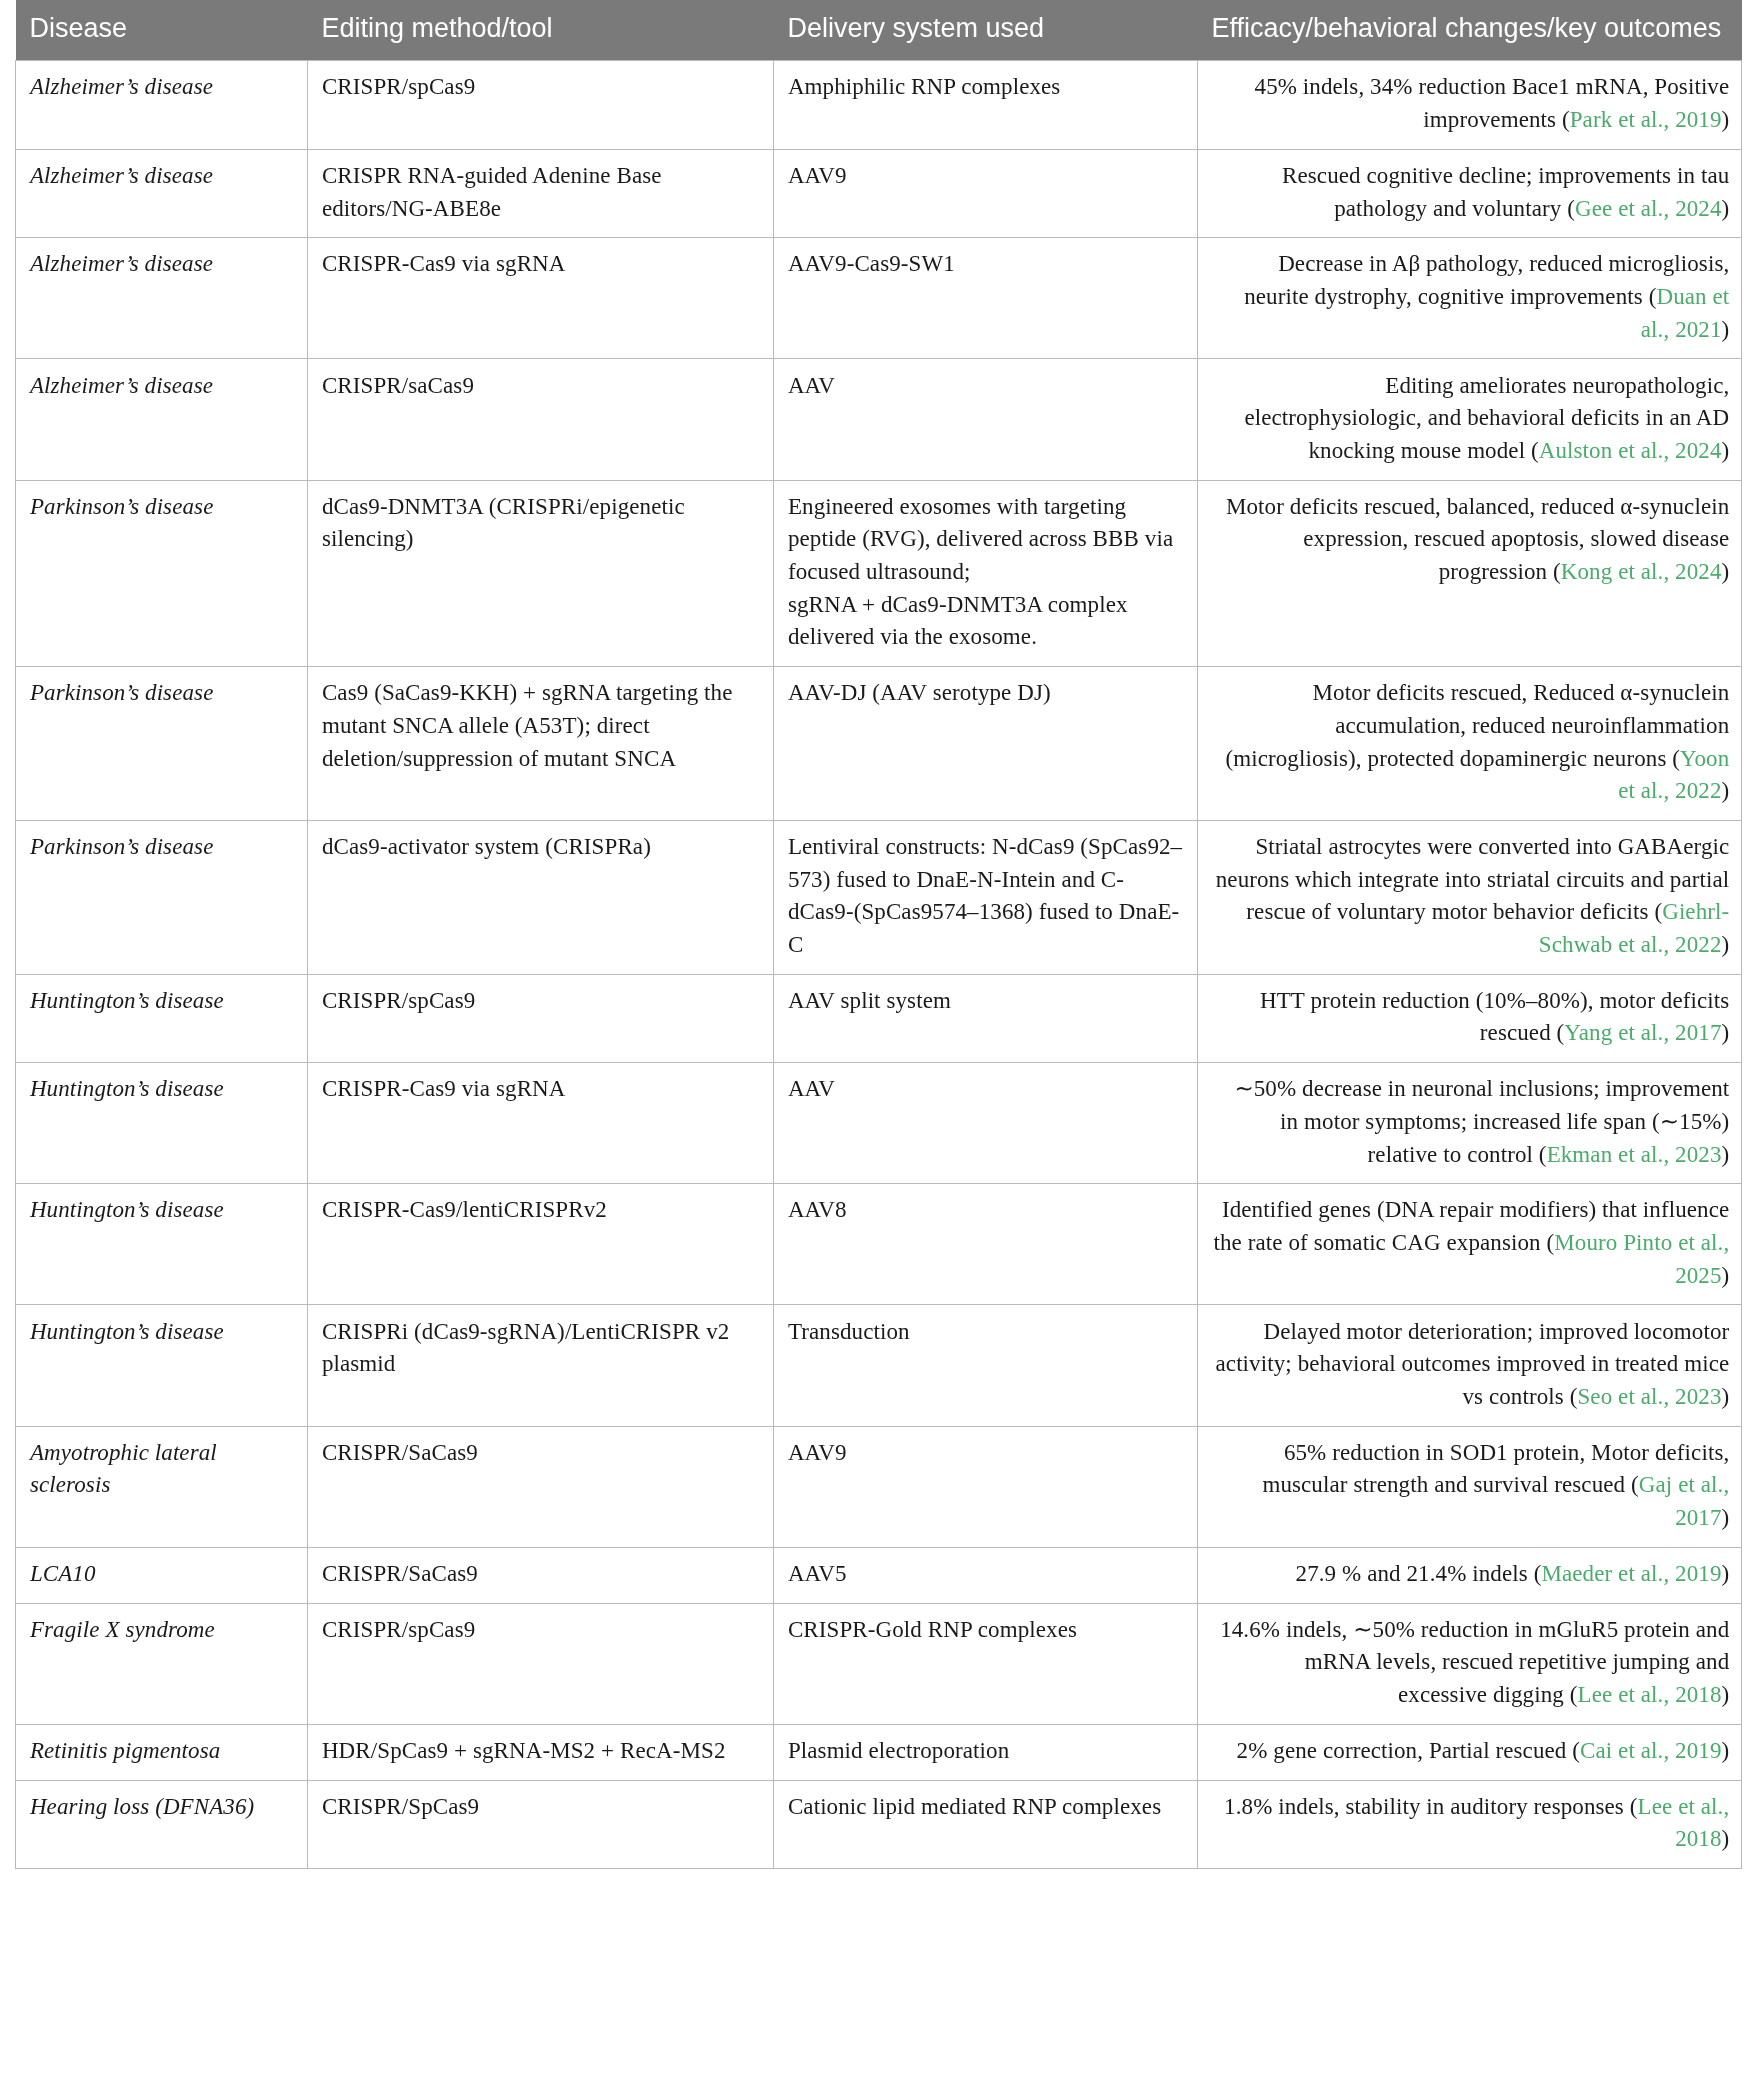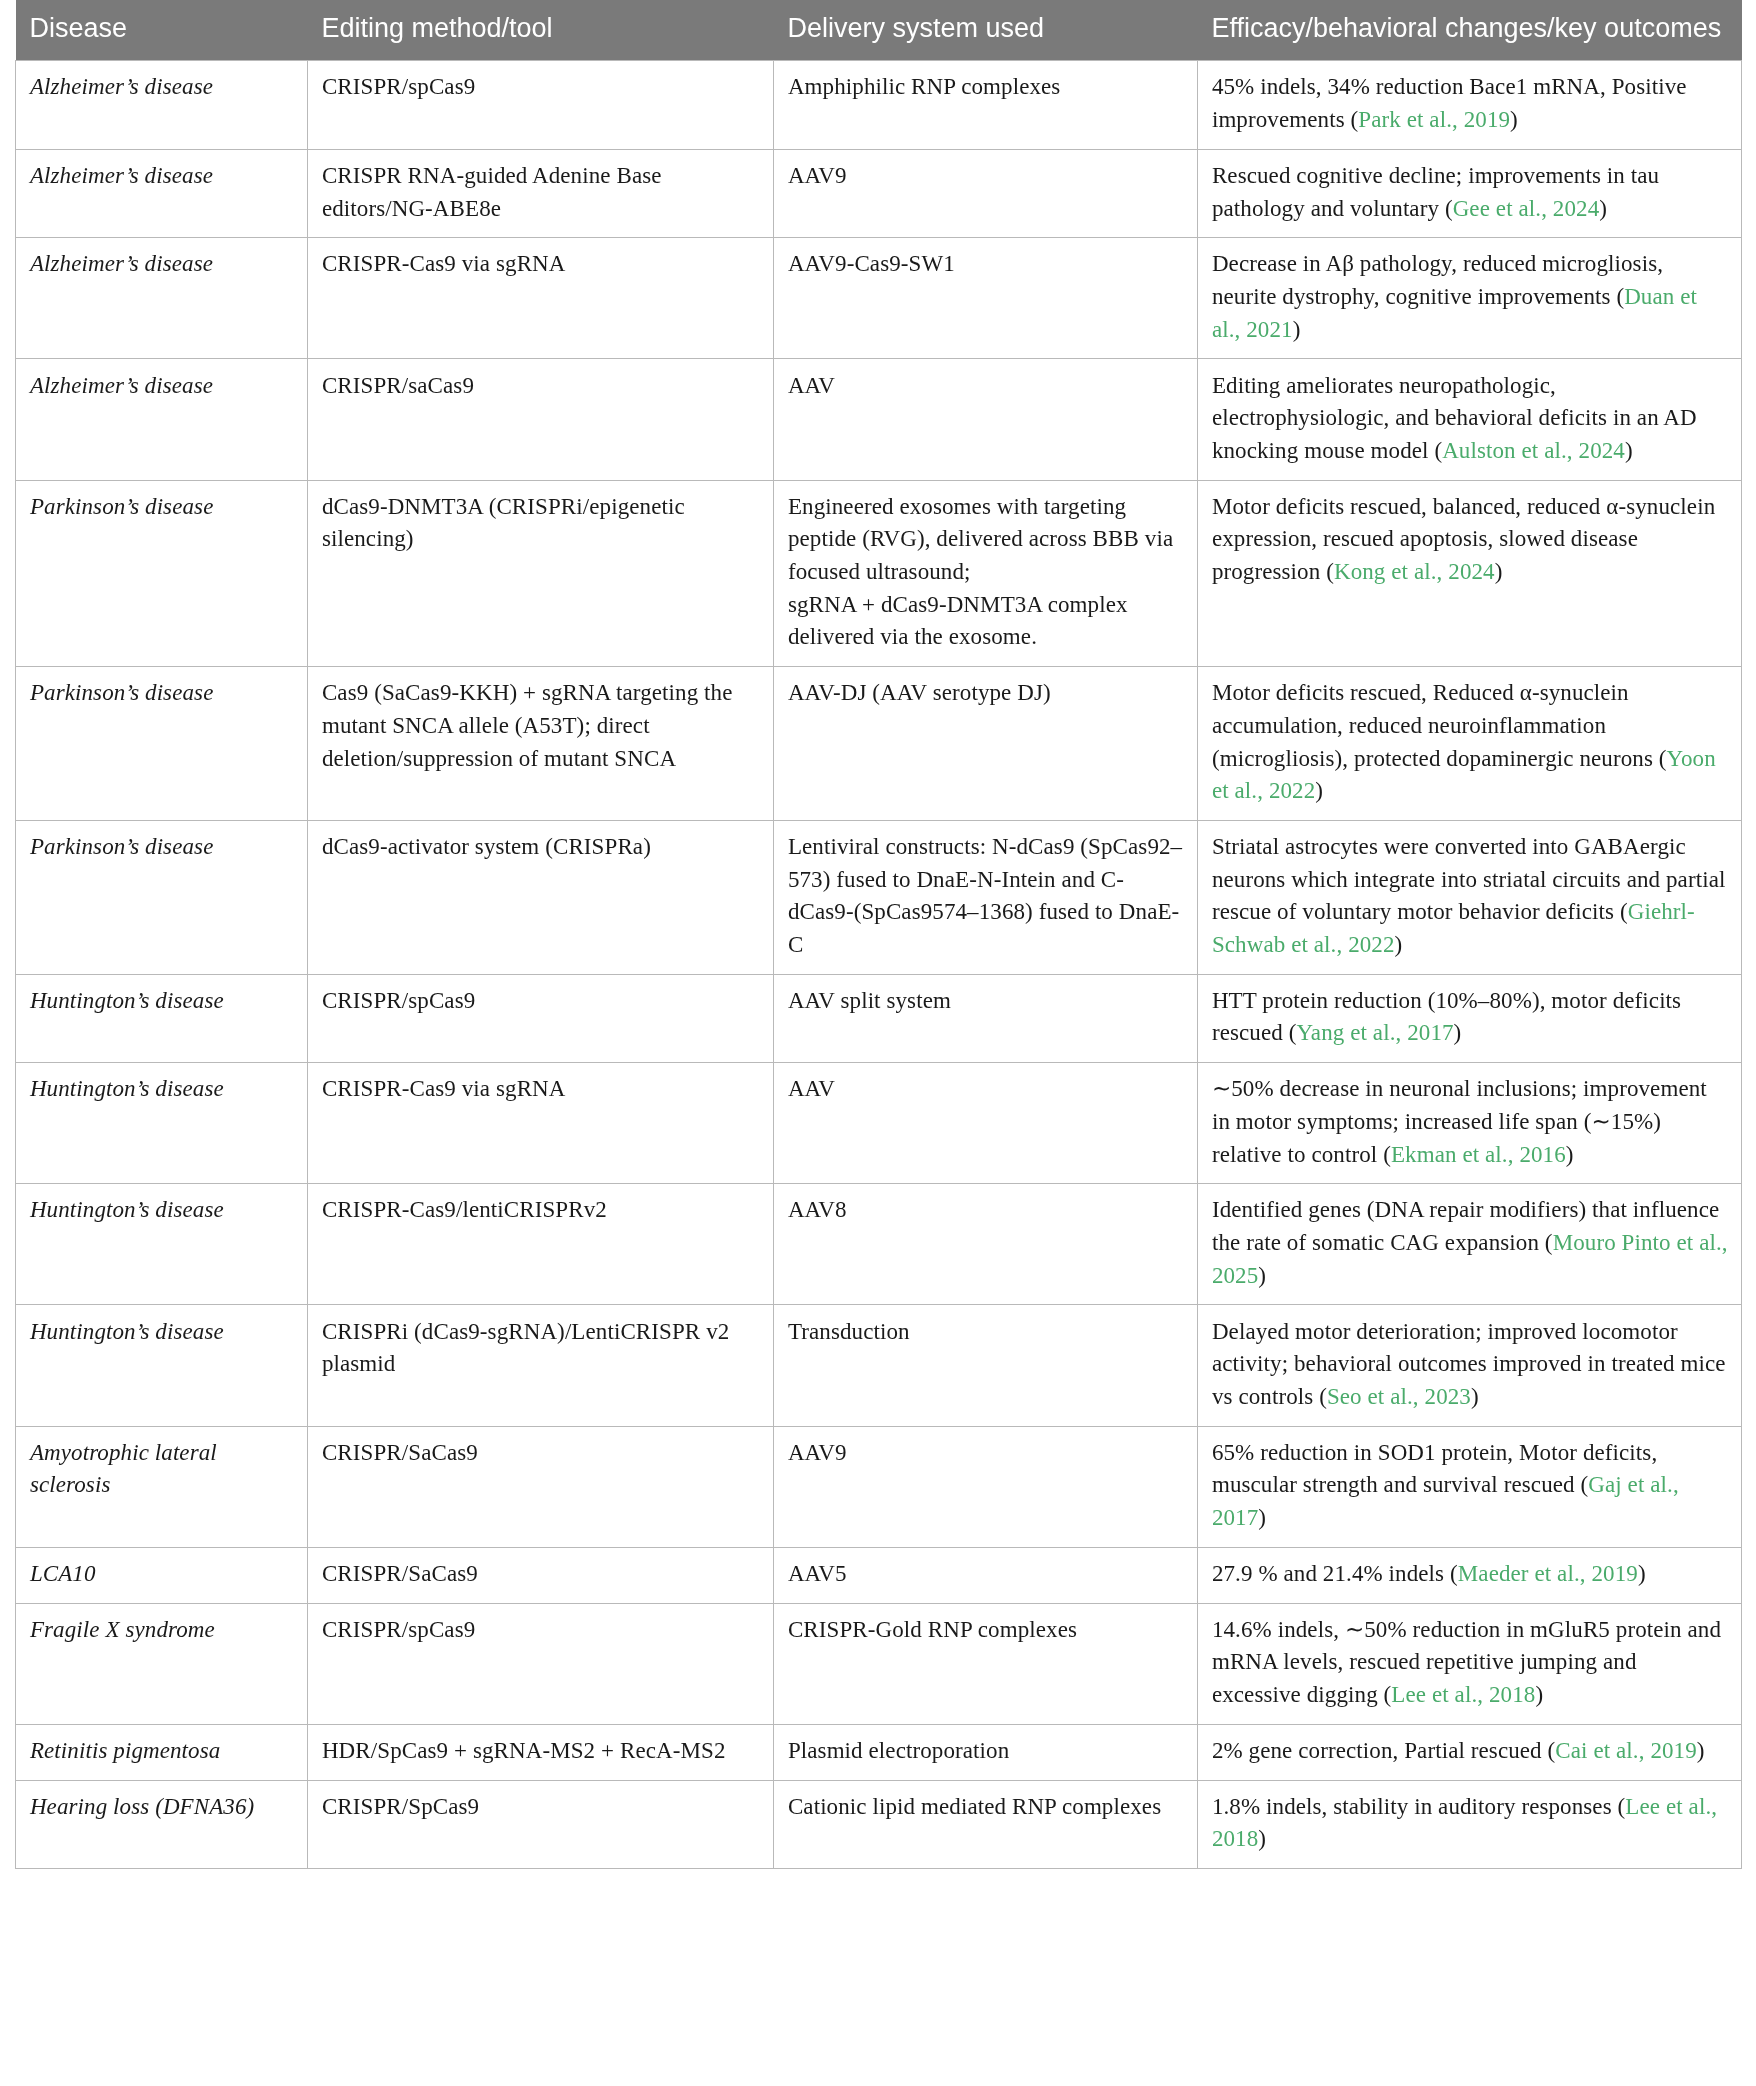--- a/index.html
+++ b/index.html
@@ -42,21 +42,21 @@
   }
   tbody td {
     border: 1.7px solid #b9b9b9;
     vertical-align: top;
     padding: 10.2px 12px 12px 13.6px;
     font-size: 23px;
     line-height: 1.42;
     letter-spacing: 0.1px;
   }
   tbody tr td:first-child { border-left: 1.7px solid #b9b9b9; font-style: italic; }
-  tbody tr td:last-child  { border-right: 1.7px solid #b9b9b9; }
+  tbody tr td:last-child  { border-right: 1.7px solid #b9b9b9; text-align: right; }
   .cite { color: #4aab6b; }
 </style>
 </head>
 <body>
 
 <div class="table-wrap">
   <table class="data-table">
     <colgroup>
       <col class="c0">
         <col class="c1">
@@ -117,21 +117,21 @@
         <tr>
           <td>Huntington’s disease</td>
           <td>CRISPR/spCas9</td>
           <td>AAV split system</td>
           <td><span>HTT protein reduction (10%–80%), motor deficits rescued (</span><span class="cite">Yang et al., 2017</span><span>)</span></td>
         </tr>
         <tr>
           <td>Huntington’s disease</td>
           <td>CRISPR-Cas9 via sgRNA</td>
           <td>AAV</td>
-          <td><span>∼50% decrease in neuronal inclusions; improvement in motor symptoms; increased life span (∼15%) relative to control (</span><span class="cite">Ekman et al., 2016</span><span>)</span></td>
+          <td><span>∼50% decrease in neuronal inclusions; improvement in motor symptoms; increased life span (∼15%) relative to control (</span><span class="cite">Ekman et al., 2023</span><span>)</span></td>
         </tr>
         <tr>
           <td>Huntington’s disease</td>
           <td>CRISPR-Cas9/lentiCRISPRv2</td>
           <td>AAV8</td>
           <td><span>Identified genes (DNA repair modifiers) that influence the rate of somatic CAG expansion (</span><span class="cite">Mouro Pinto et al., 2025</span><span>)</span></td>
         </tr>
         <tr>
           <td>Huntington’s disease</td>
           <td>CRISPRi (dCas9-sgRNA)/LentiCRISPR v2 plasmid</td>

